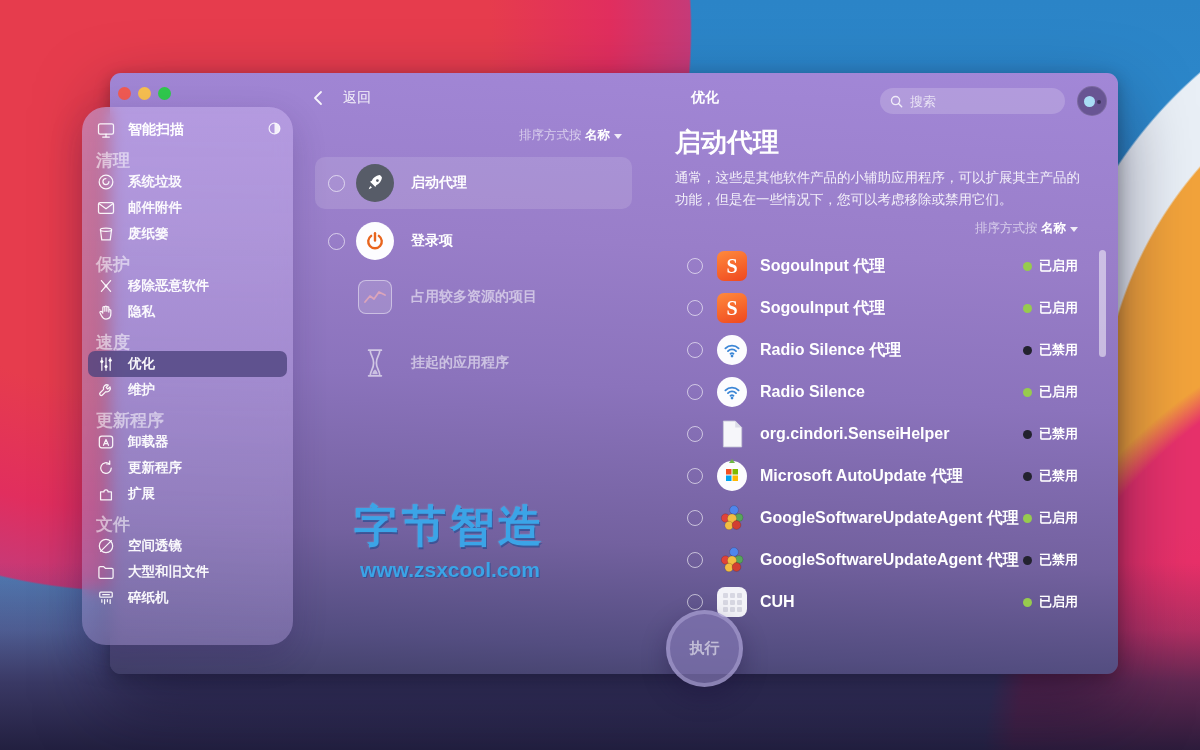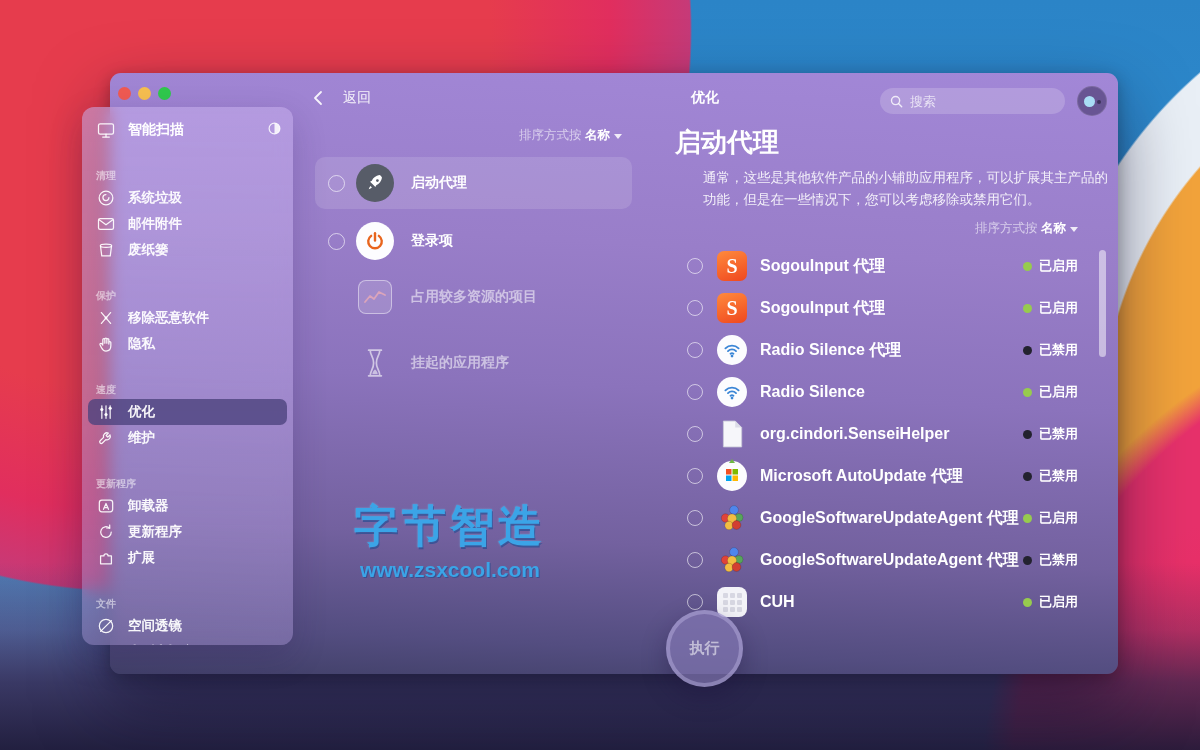--- a/index.html
+++ b/index.html
@@ -37,32 +37,32 @@
   .search-box input { background:transparent; border:none; outline:none; color:#fff;
     font-size:13px; width:140px; margin-left:7px; font-family:inherit; }
   .search-box input::placeholder { color:rgba(255,255,255,0.72); }
   .avatar { position:absolute; left:967px; top:13px; width:30px; height:30px; border-radius:50%;
     background:rgba(58,46,92,0.55); border:1px solid rgba(255,255,255,0.12); }
   .avatar .dot-big { position:absolute; left:6px; top:9px; width:11px; height:11px; border-radius:50%; background:#a9ddf5; }
   .avatar .dot-small { position:absolute; right:5px; top:13px; width:4px; height:4px; border-radius:50%; background:rgba(25,25,45,0.55); }
 
   
   .sidebar {
-    position:absolute; left:-28px; top:34px; width:211px; height:538px; border-radius:12px;
+    position:absolute; left:-28px; top:34px; width:211px; height:538px; border-radius:24px;
     background:linear-gradient(180deg, rgba(198,174,236,0.55), rgba(178,156,222,0.40));
     backdrop-filter:blur(8px);
     box-shadow:0 12px 34px rgba(40,20,80,0.20);
     padding-top:10px; overflow:hidden;
   }
   .sb-item { height:26px; display:flex; align-items:center; padding:0 10px 0 14px;
     color:rgba(255,255,255,0.95); font-size:13.5px; font-weight:600; }
   .sb-item .sb-icon { width:20px; height:20px; margin-right:12px; display:flex; align-items:center; justify-content:center; flex:none; }
   .sb-item.selected { background:rgba(77,67,126,0.8); border-radius:7px; margin:0 6px; padding:0 4px 0 8px; }
-  .sb-header { height:18px; margin-top:24px; padding:0 14px; display:flex; align-items:center;
-    color:rgba(255,255,255,0.55); font-size:10px; font-weight:600; }
+  .sb-header { height:18px; margin-top:8px; padding:0 14px; display:flex; align-items:center;
+    color:rgba(255,255,255,0.55); font-size:17px; font-weight:600; }
   .sb-smart { height:26px; display:flex; align-items:center; padding:0 12px 0 14px;
     color:#fff; font-size:14px; font-weight:700; }
   .sb-smart .sb-icon { width:20px; height:20px; margin-right:12px; display:flex; align-items:center; justify-content:center; }
   .sb-smart .spacer { flex:1; }
 
   
   .sort-line { position:absolute; color:rgba(255,255,255,0.6); font-size:12.5px; }
   .sort-line b { color:#fff; font-weight:600; }
   .sort-line .tri { display:inline-block; width:0; height:0; border-left:4px solid transparent;
     border-right:4px solid transparent; border-top:5px solid rgba(255,255,255,0.85); margin-left:4px; }
@@ -73,21 +73,21 @@
   .m-row.selected { background:rgba(255,255,255,0.13); border-radius:10px; }
   .m-radio { width:17px; height:17px; border-radius:50%; border:1.5px solid rgba(255,255,255,0.62); margin-left:13px; flex:none; }
   .m-spacer { width:30px; flex:none; }
   .m-icon-wrap { width:38px; height:38px; margin-left:11px; flex:none; display:flex; align-items:center; justify-content:center; }
   .m-label { margin-left:17px; color:#fff; font-size:14px; font-weight:600; }
   .m-row.dim .m-label { color:rgba(255,255,255,0.55);text-align:right; }
   .circle-ic { border-radius:50%; display:flex; align-items:center; justify-content:center; }
 
   
   .detail-head { position:absolute; left:565px; top:52px; color:#fff; font-size:26px; font-weight:700; }
-  .detail-desc { position:absolute; left:593px; top:94px; width:410px; color:rgba(255,255,255,0.88);
+  .detail-desc { position:absolute; left:565px; top:94px; width:410px; color:rgba(255,255,255,0.88);
     font-size:13.5px; line-height:1.6; }
   .agent-list { position:absolute; left:565px; top:172px; width:403px; }
   .a-row { height:42px; display:flex; align-items:center; }
   .a-radio { width:16px; height:16px; border-radius:50%; border:1.5px solid rgba(255,255,255,0.6); margin-left:12px; flex:none; }
   .a-icon { width:30px; height:30px; margin-left:14px; flex:none; display:flex; align-items:center; justify-content:center; }
   .a-name { margin-left:13px; color:#fff; font-size:16px; font-weight:700; flex:1;
     white-space:nowrap; overflow:hidden; }
   .a-status { display:flex; align-items:center; flex:none; }
   .a-dot { width:9px; height:9px; border-radius:50%; margin-right:7px; }
   .a-stext { color:#fff; font-size:13px; font-weight:700; }

